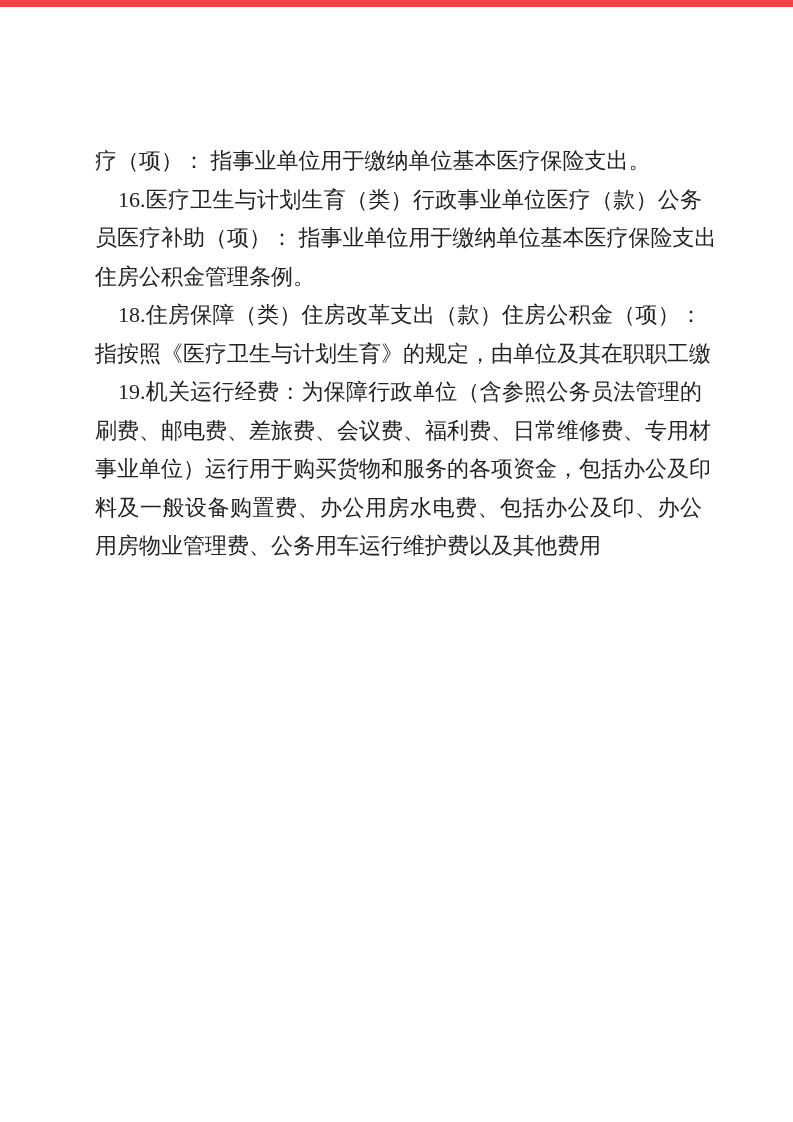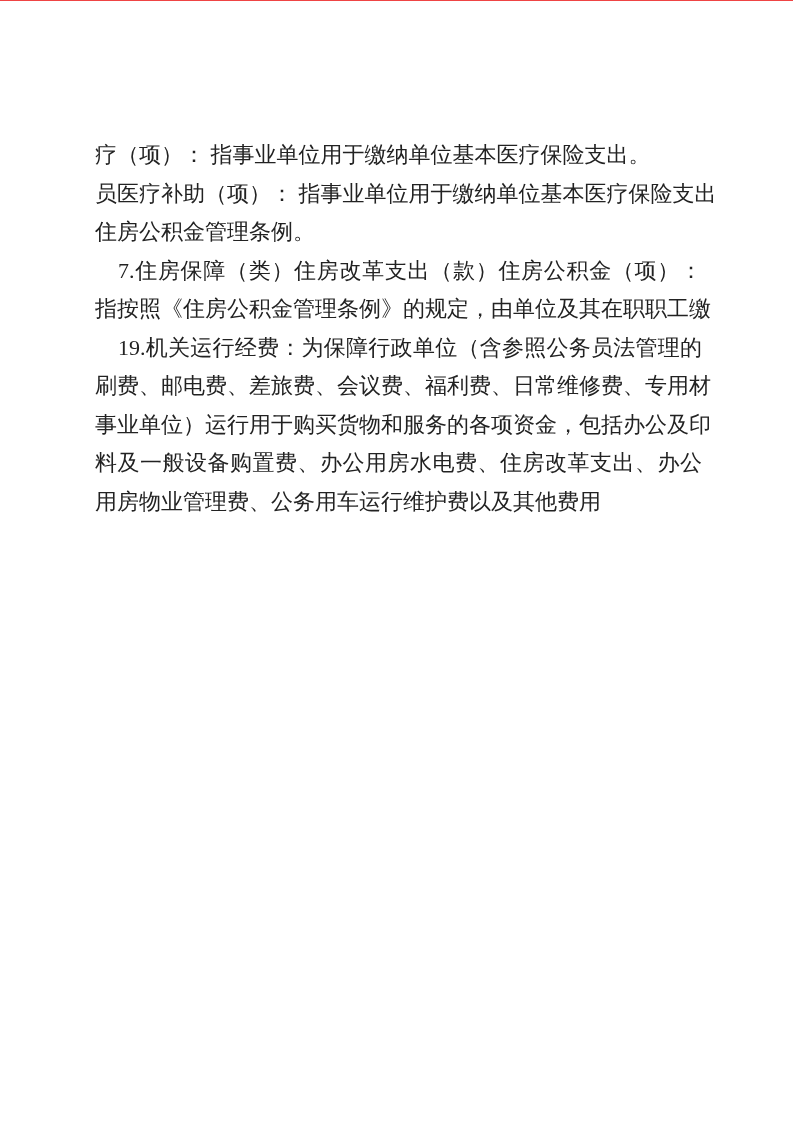--- a/index.html
+++ b/index.html
@@ -9,21 +9,21 @@
   }
   .page {
     position: relative;
     width: 793px;
     height: 936px;
     background: #ffffff;
     overflow: hidden;
     font-family: "Liberation Serif", "DejaVu Serif", serif;
     color: #222222;
     box-sizing: border-box;
-    border-top: 1px solid #ef4444;
+    border-top: 7px solid #ef4444;
   }
   .text-block {
     position: absolute;
     left: 95px;
     top: 135px;
     width: 607px;
     font-size: 22px;
     line-height: 38.5px;
   }
   .para { margin: 0; padding: 0; }
@@ -54,34 +54,35 @@
 
 <div class="page">
 
   <div class="text-block">
 
     <div class="para">
       <div class="line">疗（项）： 指事业单位用于缴纳单位基本医疗保险支出。</div>
     </div>
 
     <div class="para">
+      <div class="line ind jl">16.医疗卫生与计划生育（类）行政事业单位医疗（款）公务</div>
       <div class="line jl">员医疗补助（项）： 指事业单位用于缴纳单位基本医疗保险支出</div>
       <div class="line">住房公积金管理条例。</div>
     </div>
 
     <div class="para">
-      <div class="line ind jl">7.住房保障（类）住房改革支出（款）住房公积金（项）：</div>
-      <div class="line jl">指按照《住房公积金管理条例》的规定，由单位及其在职职工缴</div>
+      <div class="line ind jl">18.住房保障（类）住房改革支出（款）住房公积金（项）：</div>
+      <div class="line jl">指按照《医疗卫生与计划生育》的规定，由单位及其在职职工缴</div>
     </div>
 
     <div class="para">
       <div class="line ind jl">19.机关运行经费：为保障行政单位（含参照公务员法管理的</div>
       <div class="line jl">刷费、邮电费、差旅费、会议费、福利费、日常维修费、专用材</div>
       <div class="line jl">事业单位）运行用于购买货物和服务的各项资金，包括办公及印</div>
-      <div class="line jl">料及一般设备购置费、办公用房水电费、住房改革支出、办公</div>
+      <div class="line jl">料及一般设备购置费、办公用房水电费、包括办公及印、办公</div>
       <div class="line">用房物业管理费、公务用车运行维护费以及其他费用</div>
     </div>
 
   </div>
 
   <div class="page-number">- 12 -</div>
 
 </div>
 
 </body></html>

